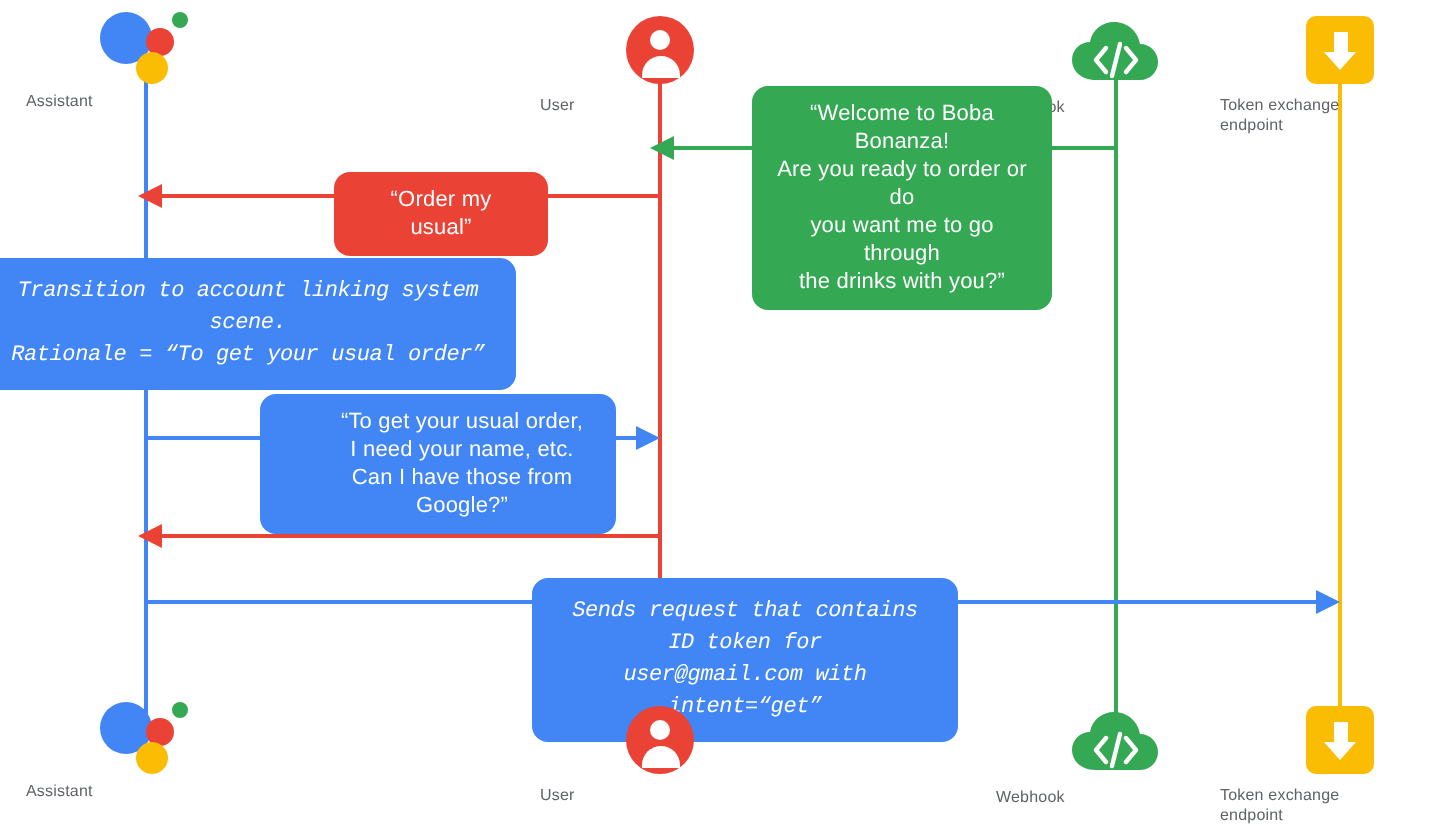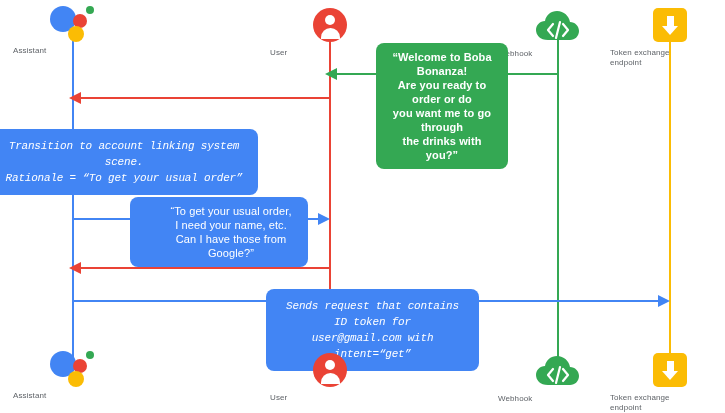--- a/index.html
+++ b/index.html
@@ -195,27 +195,28 @@
           <span class="arrow-stem"></span>
           <span class="arrow-head"></span>
         </span>
     </div>
     <div class="actor-label">Token exchange
 endpoint</div>
   </div>
 
   <div class="line" style="left:336px; top:73px; width:222px; background:#34a853;"></div>
   <div class="arrowhead ah-left" style="left:325px; top:68px; border-right:12px solid #34a853;"></div>
-  <div class="bubble speech b-green" style="left:376px; top:43px; width:132px;font-weight:bold;">“Welcome to Boba Bonanza!
+  <div class="bubble speech b-green" style="left:376px; top:43px; width:150px;">“Welcome to Boba Bonanza!
 Are you ready to order or do
 you want me to go through
 the drinks with you?”</div>
 
   <div class="line" style="left:80px; top:97px; width:250px; background:#ea4335;"></div>
   <div class="arrowhead ah-left" style="left:69px; top:92px; border-right:12px solid #ea4335;"></div>
+  <div class="bubble speech b-red" style="left:167px; top:86px; width:107px;">“Order my usual”</div>
 
   <div class="bubble code b-blue" style="left:-10px; top:129px; width:268px;">Transition to account linking system scene.
 Rationale = “To get your usual order”</div>
 
   <div class="line" style="left:73px; top:218px; width:252px; background:#4285f4;"></div>
   <div class="arrowhead ah-right" style="left:318px; top:213px; border-left:12px solid #4285f4;"></div>
   <div class="bubble speech b-blue" style="left:130px; top:197px; width:178px;padding-left:36px;">“To get your usual order,
 I need your name, etc.
 Can I have those from Google?”</div>
 

